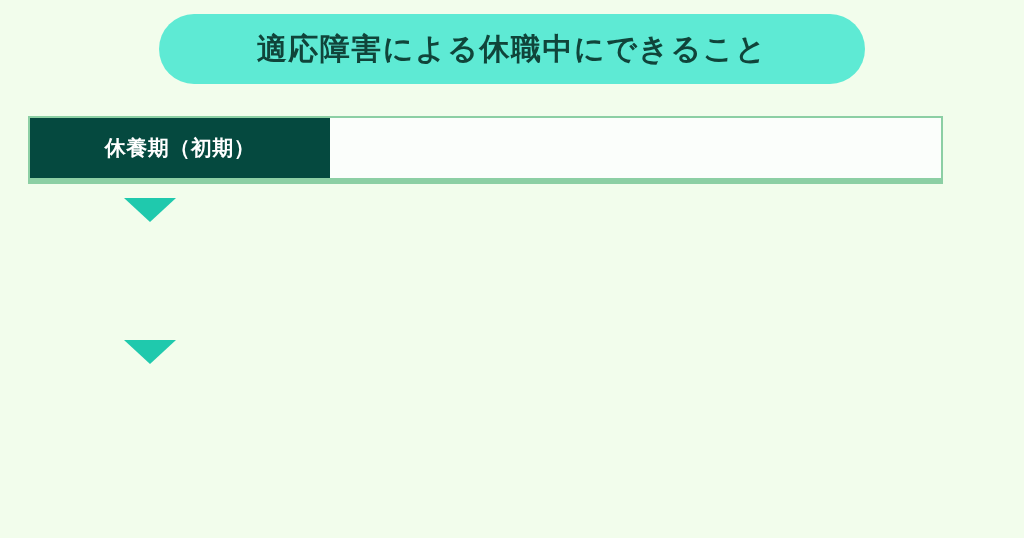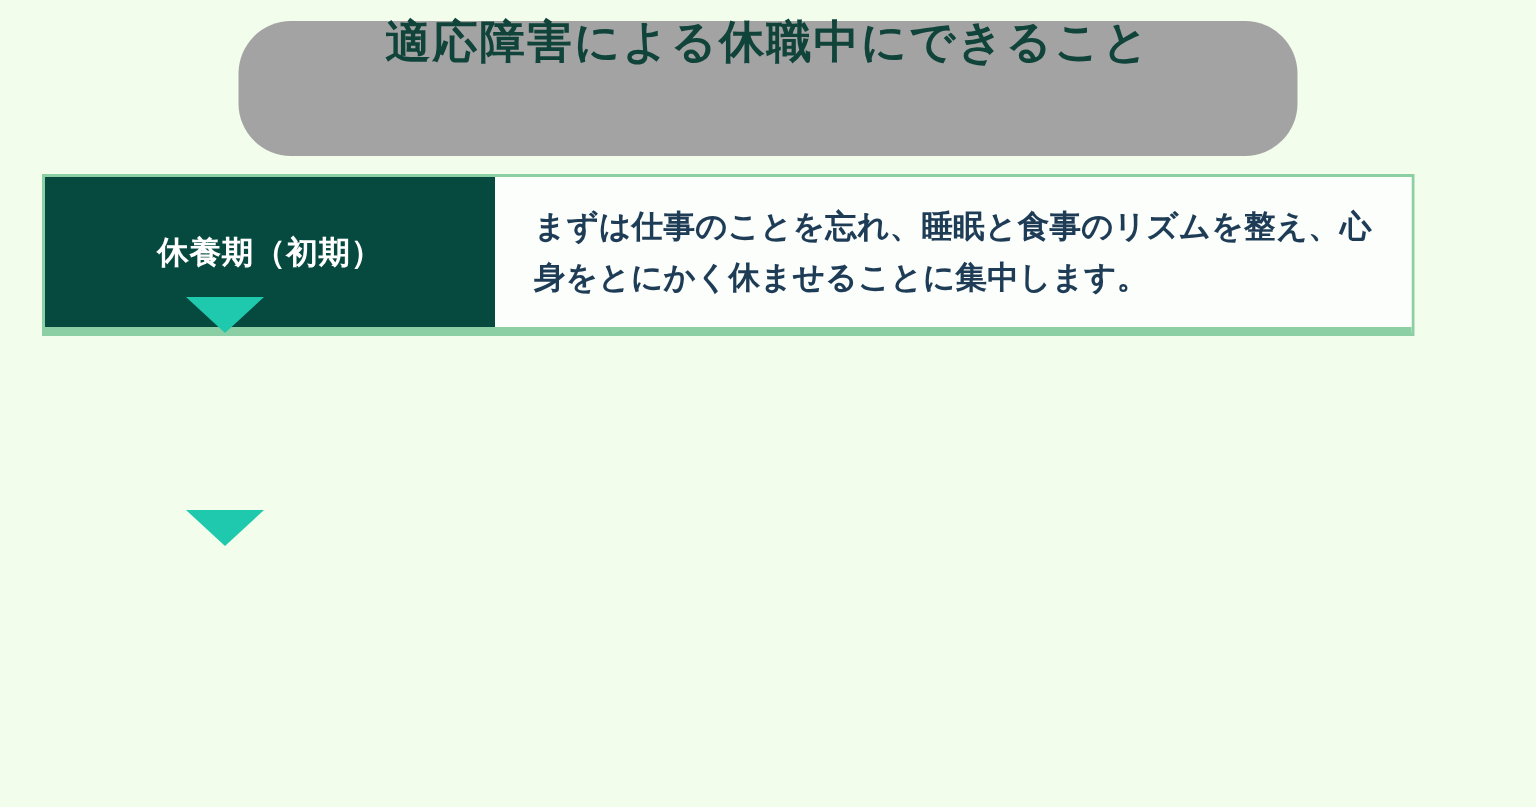--- a/index.html
+++ b/index.html
@@ -19,24 +19,25 @@
   .title-wrap {
     position: absolute;
     left: 0;
     top: 14px;
     width: 1024px;
     display: flex;
     justify-content: center;
   }
   .title-pill {
     width: 706px;
-    height: 90px;
+    height: 70px;
     border-radius: 35px;
-    background: #a3a3a3;
+    background: #5eead4;
     display: flex;
+    align-items: center;
     justify-content: center;
   }
   .title-text {
     color: #10443a;
     font-size: 30px;
     font-weight: 700;
     letter-spacing: 1.5px;
     line-height: 1;
     white-space: nowrap;
   }
@@ -116,21 +117,20 @@
 <div class="title-wrap">
   <div class="title-pill">
     <span class="title-text">適応障害による休職中にできること</span>
   </div>
 </div>
 
 <div class="phase-table">
 
   <div class="phase-row">
     <div class="phase-label">休養期（初期）</div>
-    <div class="phase-body">まずは仕事のことを忘れ、睡眠と食事のリズムを整え、心身をとにかく休ませることに集中します。</div>
   </div>
 
   <div class="phase-row">
   </div>
 
   <div class="phase-row">
   </div>
 
 </div>
 

